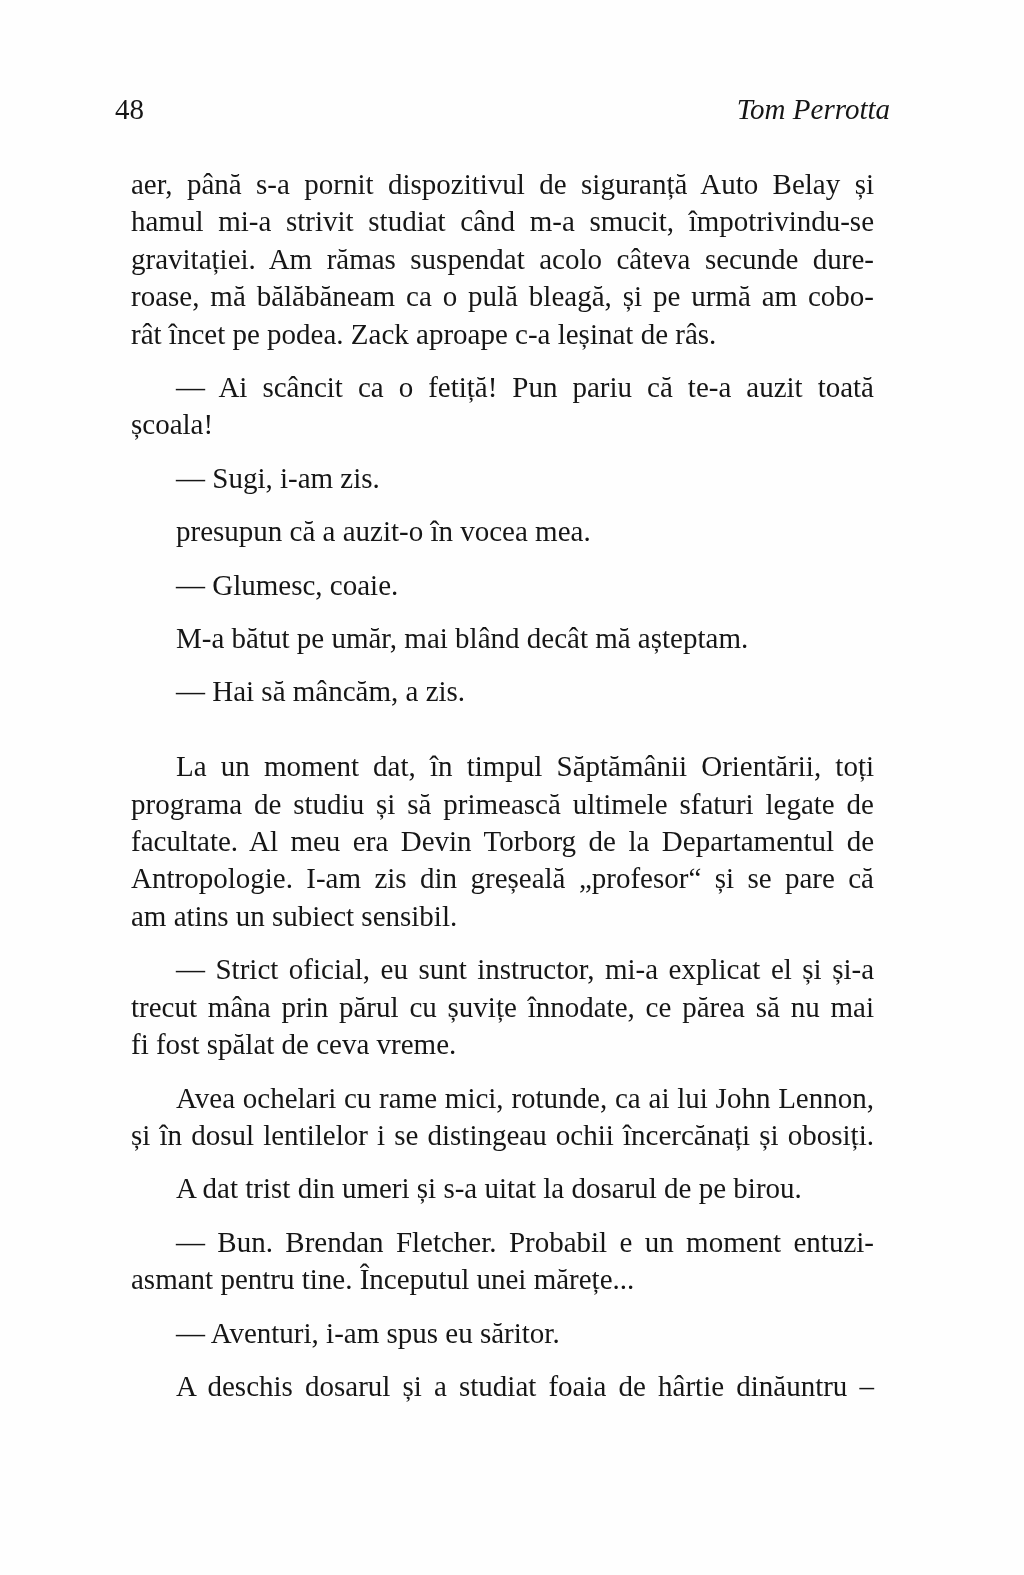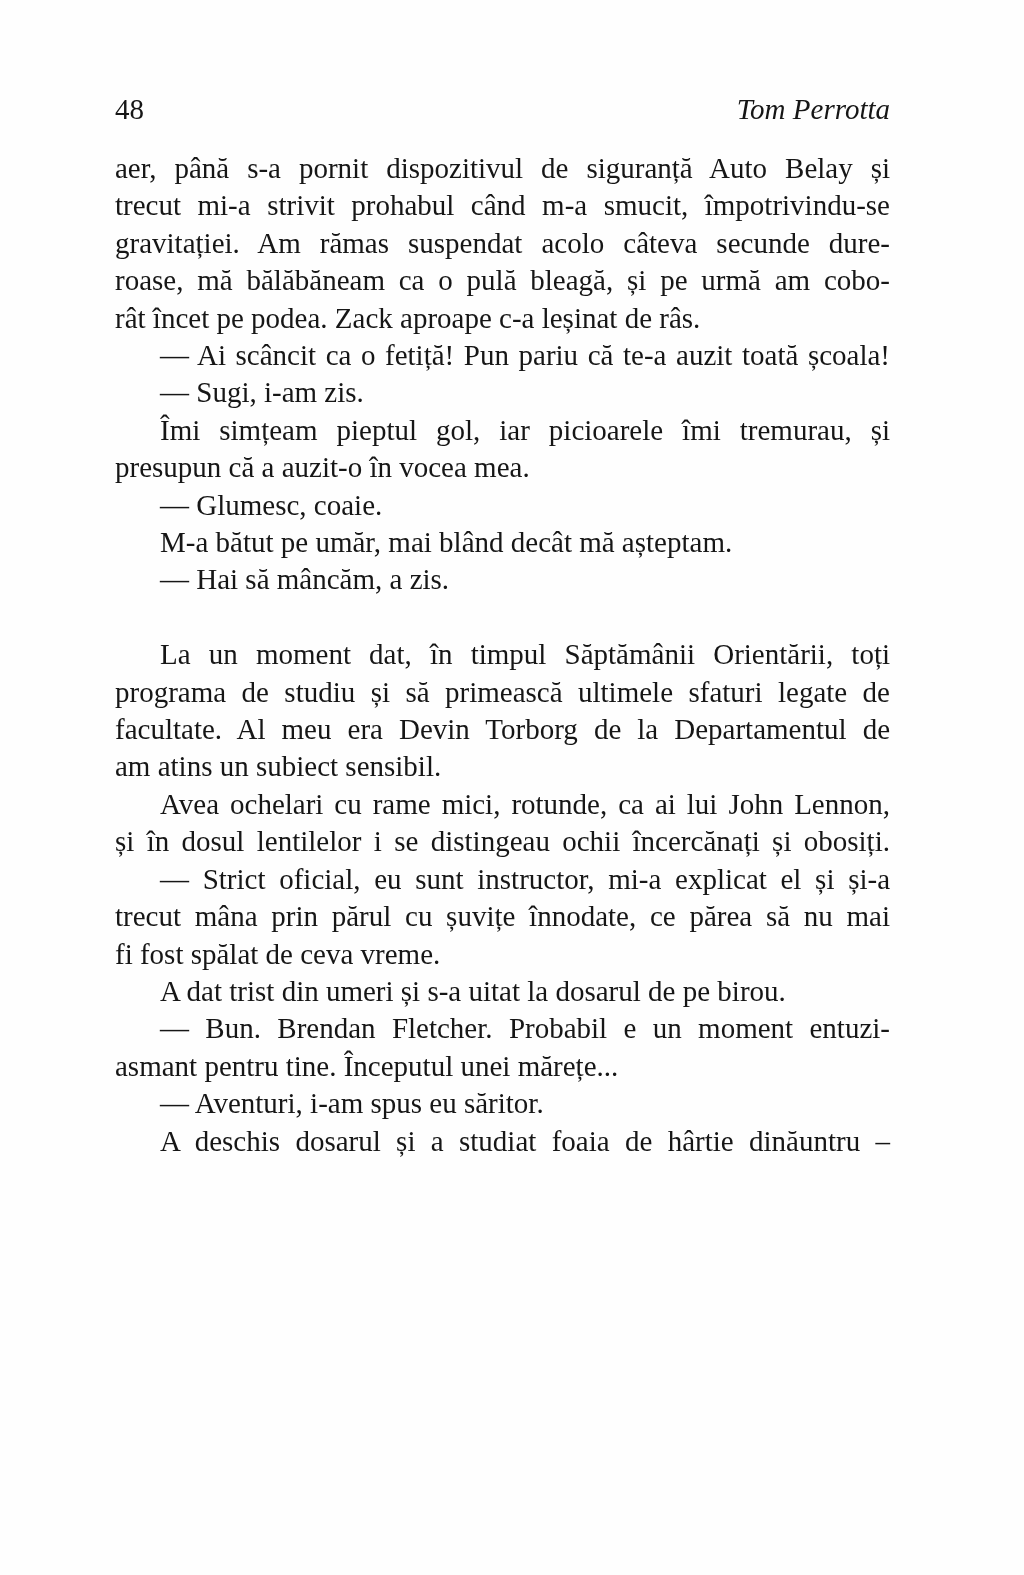--- a/index.html
+++ b/index.html
@@ -24,21 +24,21 @@
     line-height: 34px;
     text-align: center;
   }
   .running-header .author { font-style: italic; }
   .body-text {
     position: absolute;
     left: 115px;
     width: 775px;
     top: 150px;
   }
-  .para { margin: 0; }
+  .para { margin: 16px; }
   .para.space-before { margin-top: 37.4px; }
   .line {
     font-size: 29px;
     line-height: 37.4px;
     text-align: justify;
     text-align-last: left;
   }
   .line.fill { text-align-last: justify; }
   .para.indent .line:first-child { text-indent: 45px; }
 </style>
@@ -46,58 +46,58 @@
 <body>
 
 <div class="page">
   <div class="running-header">
     <span class="pagenum">48</span>
     <span class="author">Tom Perrotta</span>
   </div>
   <div class="body-text" id="body-text">
       <div class="para">
         <div class="line fill">aer, până s-a pornit dispozitivul de siguranță Auto Belay și</div>
-        <div class="line fill">trecut mi-a strivit prohabul când m-a smucit, împotrivindu-se</div>
+        <div class="line fill">hamul mi-a strivit studiat când m-a smucit, împotrivindu-se</div>
         <div class="line fill">gravitației. Am rămas suspendat acolo câteva secunde dure-</div>
         <div class="line fill">roase, mă bălăbăneam ca o pulă bleagă, și pe urmă am cobo-</div>
         <div class="line">rât încet pe podea. Zack aproape c-a leșinat de râs.</div>
       </div>
       <div class="para indent">
         <div class="line fill">— Ai scâncit ca o fetiță! Pun pariu că te-a auzit toată școala!</div>
       </div>
       <div class="para indent">
         <div class="line">— Sugi, i-am zis.</div>
       </div>
       <div class="para indent">
-        <div class="line fill">Îmi simțeam pieptul gol, iar picioarele îmi tremurau, și</div>
         <div class="line">presupun că a auzit-o în vocea mea.</div>
       </div>
       <div class="para indent">
         <div class="line">— Glumesc, coaie.</div>
       </div>
       <div class="para indent">
         <div class="line">M-a bătut pe umăr, mai blând decât mă așteptam.</div>
       </div>
       <div class="para indent">
         <div class="line">— Hai să mâncăm, a zis.</div>
       </div>
       <div class="para indent space-before">
         <div class="line fill">La un moment dat, în timpul Săptămânii Orientării, toți</div>
         <div class="line fill">programa de studiu și să primească ultimele sfaturi legate de</div>
         <div class="line fill">facultate. Al meu era Devin Torborg de la Departamentul de</div>
+        <div class="line fill">Antropologie. I-am zis din greșeală „profesor“ și se pare că</div>
         <div class="line">am atins un subiect sensibil.</div>
-      </div>
-      <div class="para indent">
-        <div class="line fill">Avea ochelari cu rame mici, rotunde, ca ai lui John Lennon,</div>
-        <div class="line fill">și în dosul lentilelor i se distingeau ochii încercănați și obosiți.</div>
       </div>
       <div class="para indent">
         <div class="line fill">— Strict oficial, eu sunt instructor, mi-a explicat el și și-a</div>
         <div class="line fill">trecut mâna prin părul cu șuvițe înnodate, ce părea să nu mai</div>
         <div class="line">fi fost spălat de ceva vreme.</div>
+      </div>
+      <div class="para indent">
+        <div class="line fill">Avea ochelari cu rame mici, rotunde, ca ai lui John Lennon,</div>
+        <div class="line fill">și în dosul lentilelor i se distingeau ochii încercănați și obosiți.</div>
       </div>
       <div class="para indent">
         <div class="line">A dat trist din umeri și s-a uitat la dosarul de pe birou.</div>
       </div>
       <div class="para indent">
         <div class="line fill">— Bun. Brendan Fletcher. Probabil e un moment entuzi-</div>
         <div class="line">asmant pentru tine. Începutul unei mărețe...</div>
       </div>
       <div class="para indent">
         <div class="line">— Aventuri, i-am spus eu săritor.</div>

